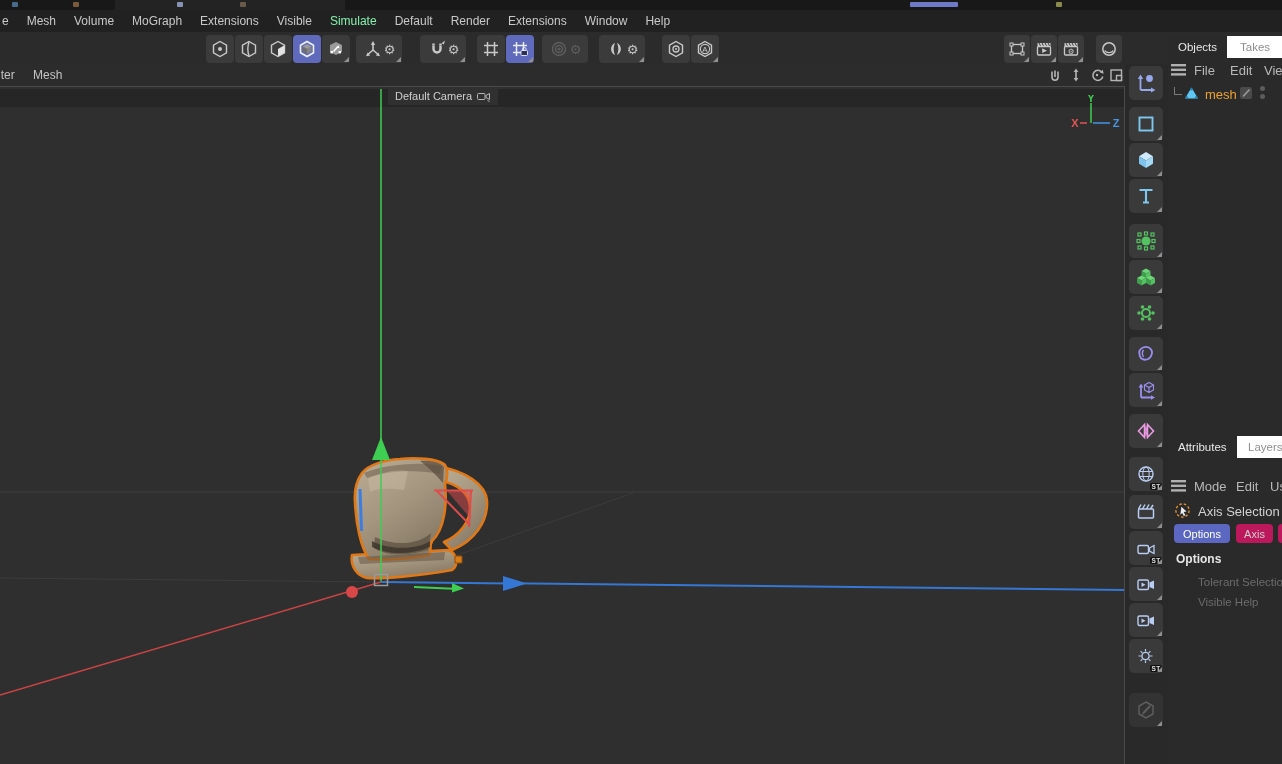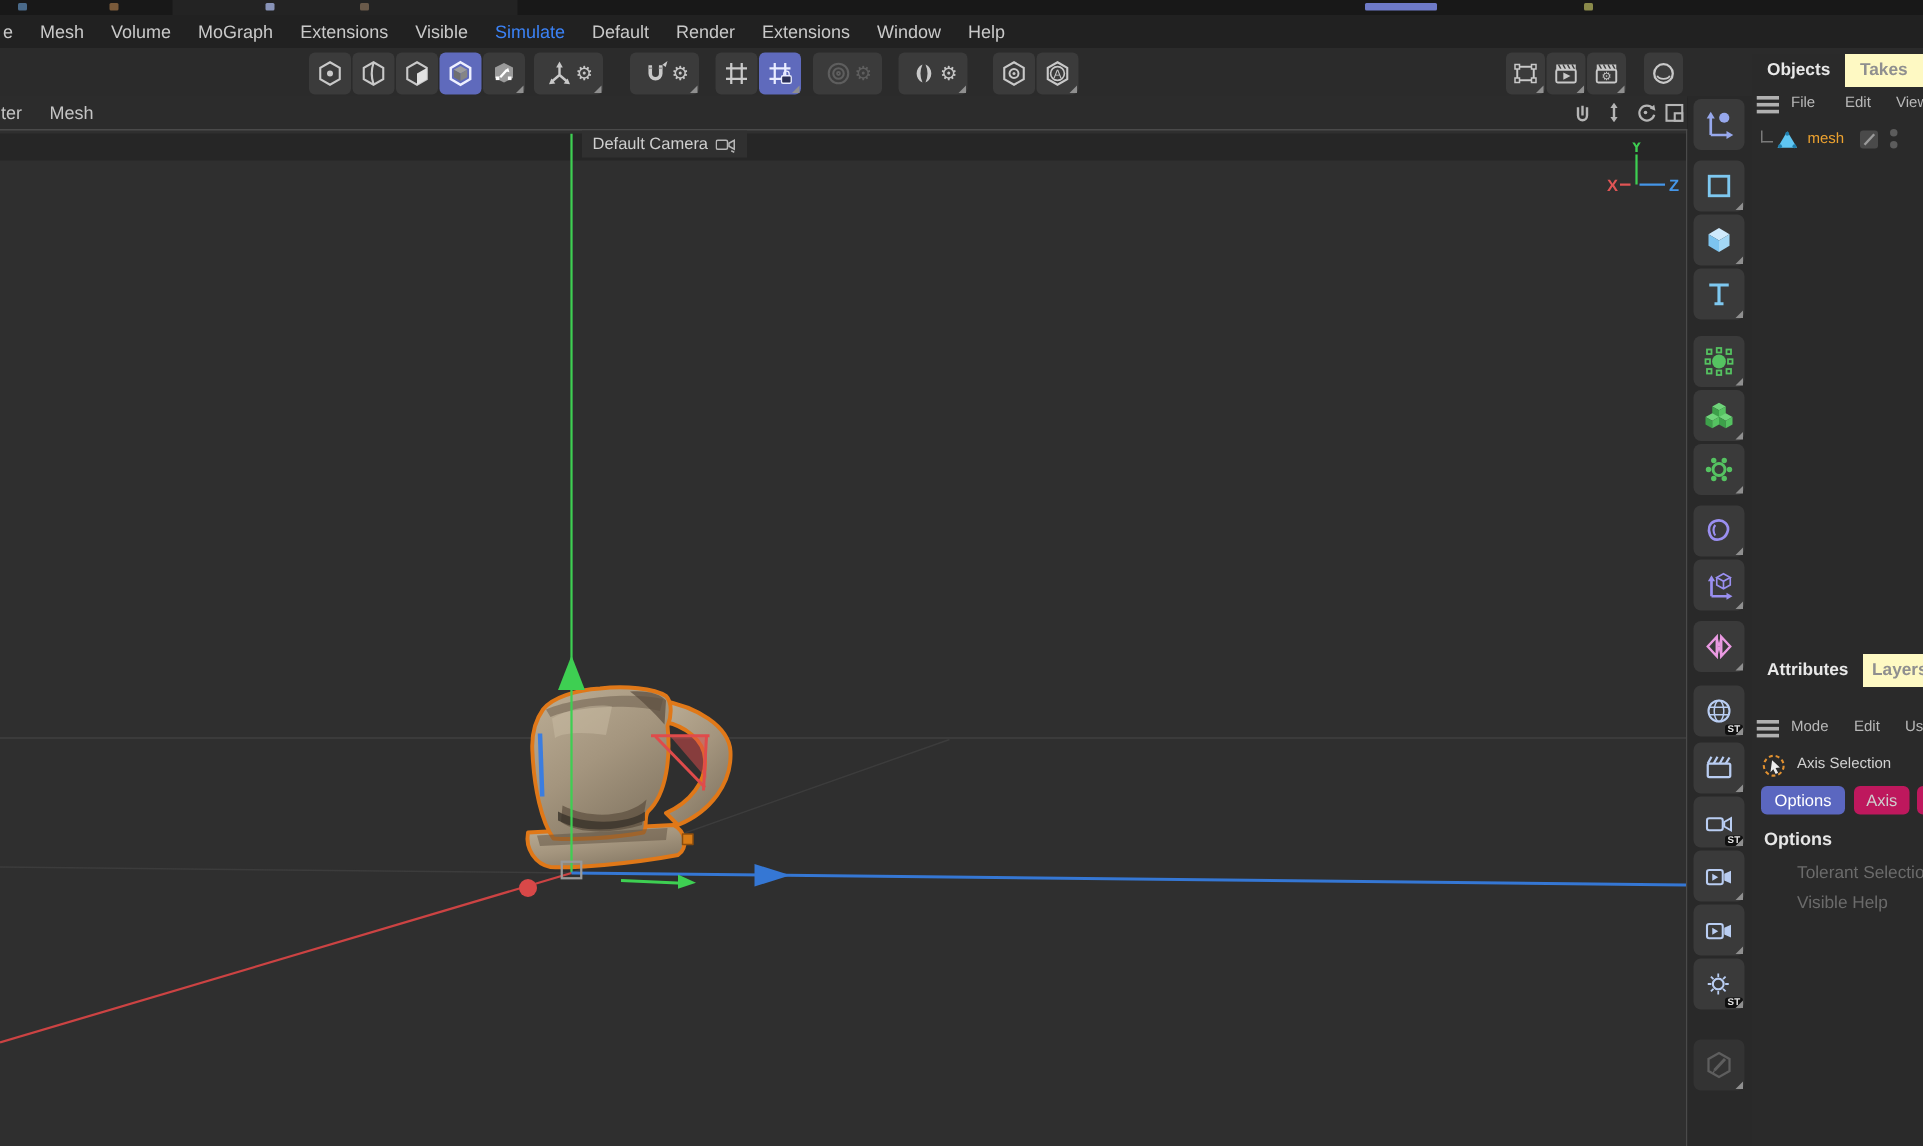--- a/index.html
+++ b/index.html
@@ -8,21 +8,21 @@
   .abs{position:absolute;}
   
   #titlebar{left:0;top:0;width:1282px;height:10px;background:#181818;}
   #titlebar .tabzone{left:115px;top:0;width:230px;height:10px;background:#232323;}
   #titlebar .indicator{left:910px;top:2px;width:48px;height:5px;background:#6e7ac8;border-radius:1px;}
   .speck{top:2px;width:6px;height:5px;border-radius:1px;}
   
   #menubar{left:0;top:10px;width:1282px;height:22px;background:#212121;display:flex;align-items:center;}
   #menubar span{padding:0 9px;font-size:12px;color:#c9c9c9;cursor:default;}
   #menubar span:first-child{padding-left:2px;}
-  #menubar .hl{color:#3b82f6;}
+  #menubar .hl{color:#86efac;}
   
   #toolbar{left:0;top:32px;width:1282px;height:32px;background:#2b2b2b;border-bottom:1px solid #242424;}
   .tgrp{top:3px;display:flex;gap:1px;}
   .tbtn{width:28px;height:28px;background:#3b3b3b;border-radius:4px;display:flex;align-items:center;justify-content:center;position:relative;}
   .tbtn.wide{width:46px;gap:1px;}
   .tbtn.w26{width:26px;}
   .tbtn.sel{background:#5f6abc;}
   .tbtn.dis svg *{stroke:#5e5e5e !important;fill:none;}
   .fly::after{content:"";position:absolute;right:1px;bottom:1px;
      border-left:5px solid transparent;border-bottom:5px solid #8f8f8f;}
@@ -43,25 +43,25 @@
   #scene{left:0;top:2px;}
   .axlbl{font-size:11px;font-weight:bold;}
   
   #rtools{left:1125px;top:64px;width:43px;height:700px;background:#292929;}
   .rbtn{left:4px;width:34px;height:34px;background:#3a3a3a;border-radius:5px;display:flex;align-items:center;justify-content:center;position:absolute;}
   .rbtn.dis{background:#333333;}
   .stbadge{position:absolute;right:1px;bottom:1px;background:#101010;color:#e0e0e0;
      font-size:6.5px;font-weight:bold;padding:0px 1.5px;border-radius:2px;letter-spacing:.3px;}
   
   #rpanel{left:1168px;top:36px;width:114px;height:728px;background:#2a2a2a;overflow:hidden;}
-  .tabbar{left:0;width:114px;height:22px;background:#fef9c3;font-weight:bold;}
+  .tabbar{left:0;width:114px;height:22px;background:#ffffff;}
   .tab{top:0;height:22px;display:flex;align-items:center;padding:0 10px;font-size:11.5px;color:#8f8f8f;}
   .tab.on{background:#2a2a2a;color:#e8e8e8;}
   .prow{left:0;width:114px;height:22px;}
-  .ptext{font-size:10px;color:#b8b8b8;white-space:nowrap;}
+  .ptext{font-size:13px;color:#b8b8b8;white-space:nowrap;}
   .dimtext{font-size:11.5px;color:#6b6b6b;white-space:nowrap;}
   .pillbtn{height:19px;border-radius:4px;display:flex;align-items:center;justify-content:center;
            font-size:11px;color:#cfcfcf;background:#be185d;}
   .pillbtn.on{background:#5b67c0;color:#ffffff;}
   .treecorner{width:7px;height:7px;border-left:1px solid #7a7a7a;border-bottom:1px solid #7a7a7a;}
   .tagbox{width:12px;height:12px;background:#4a4a4a;border-radius:2px;display:flex;align-items:center;justify-content:center;}
   .vdot{width:5px;height:5px;border-radius:50%;background:#5c5c5c;}
 </style>
 </head>
 <body>

